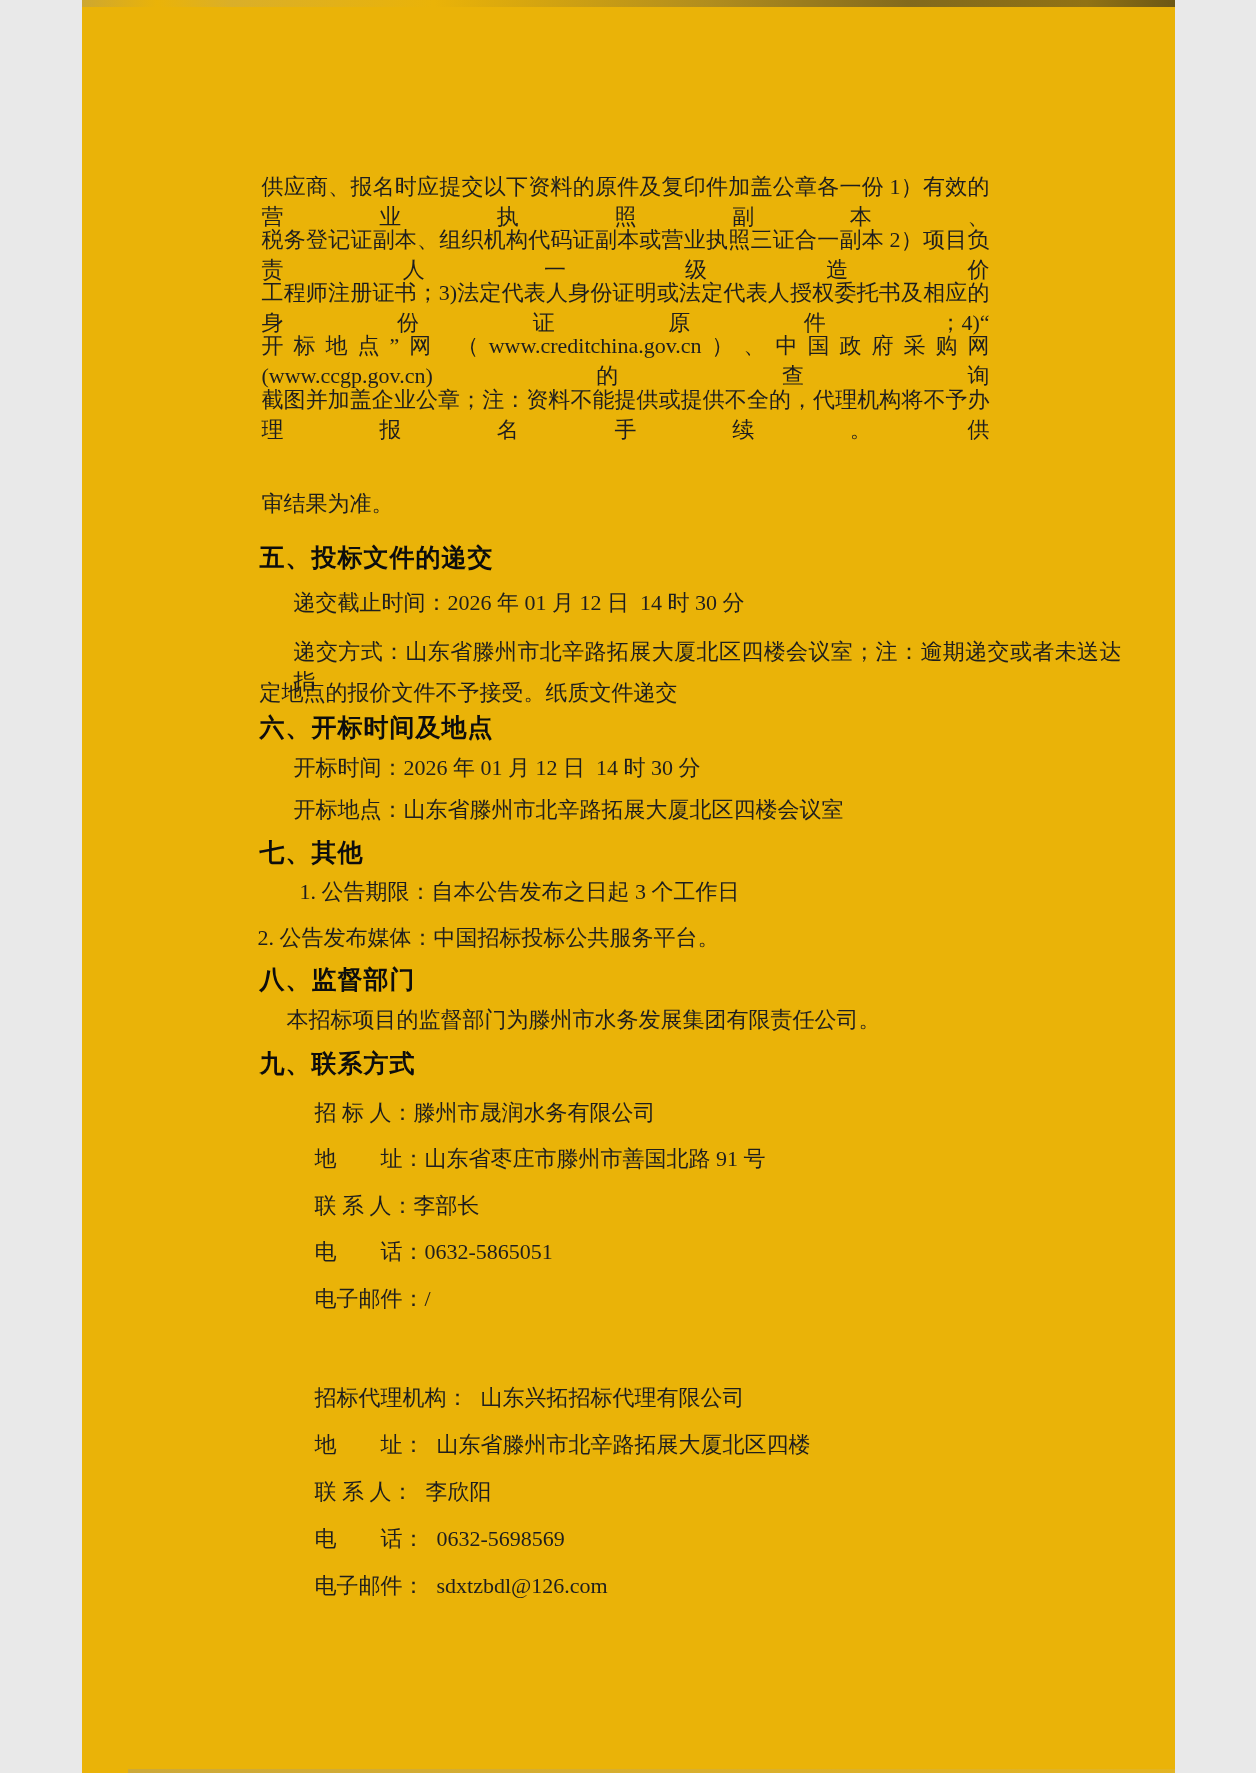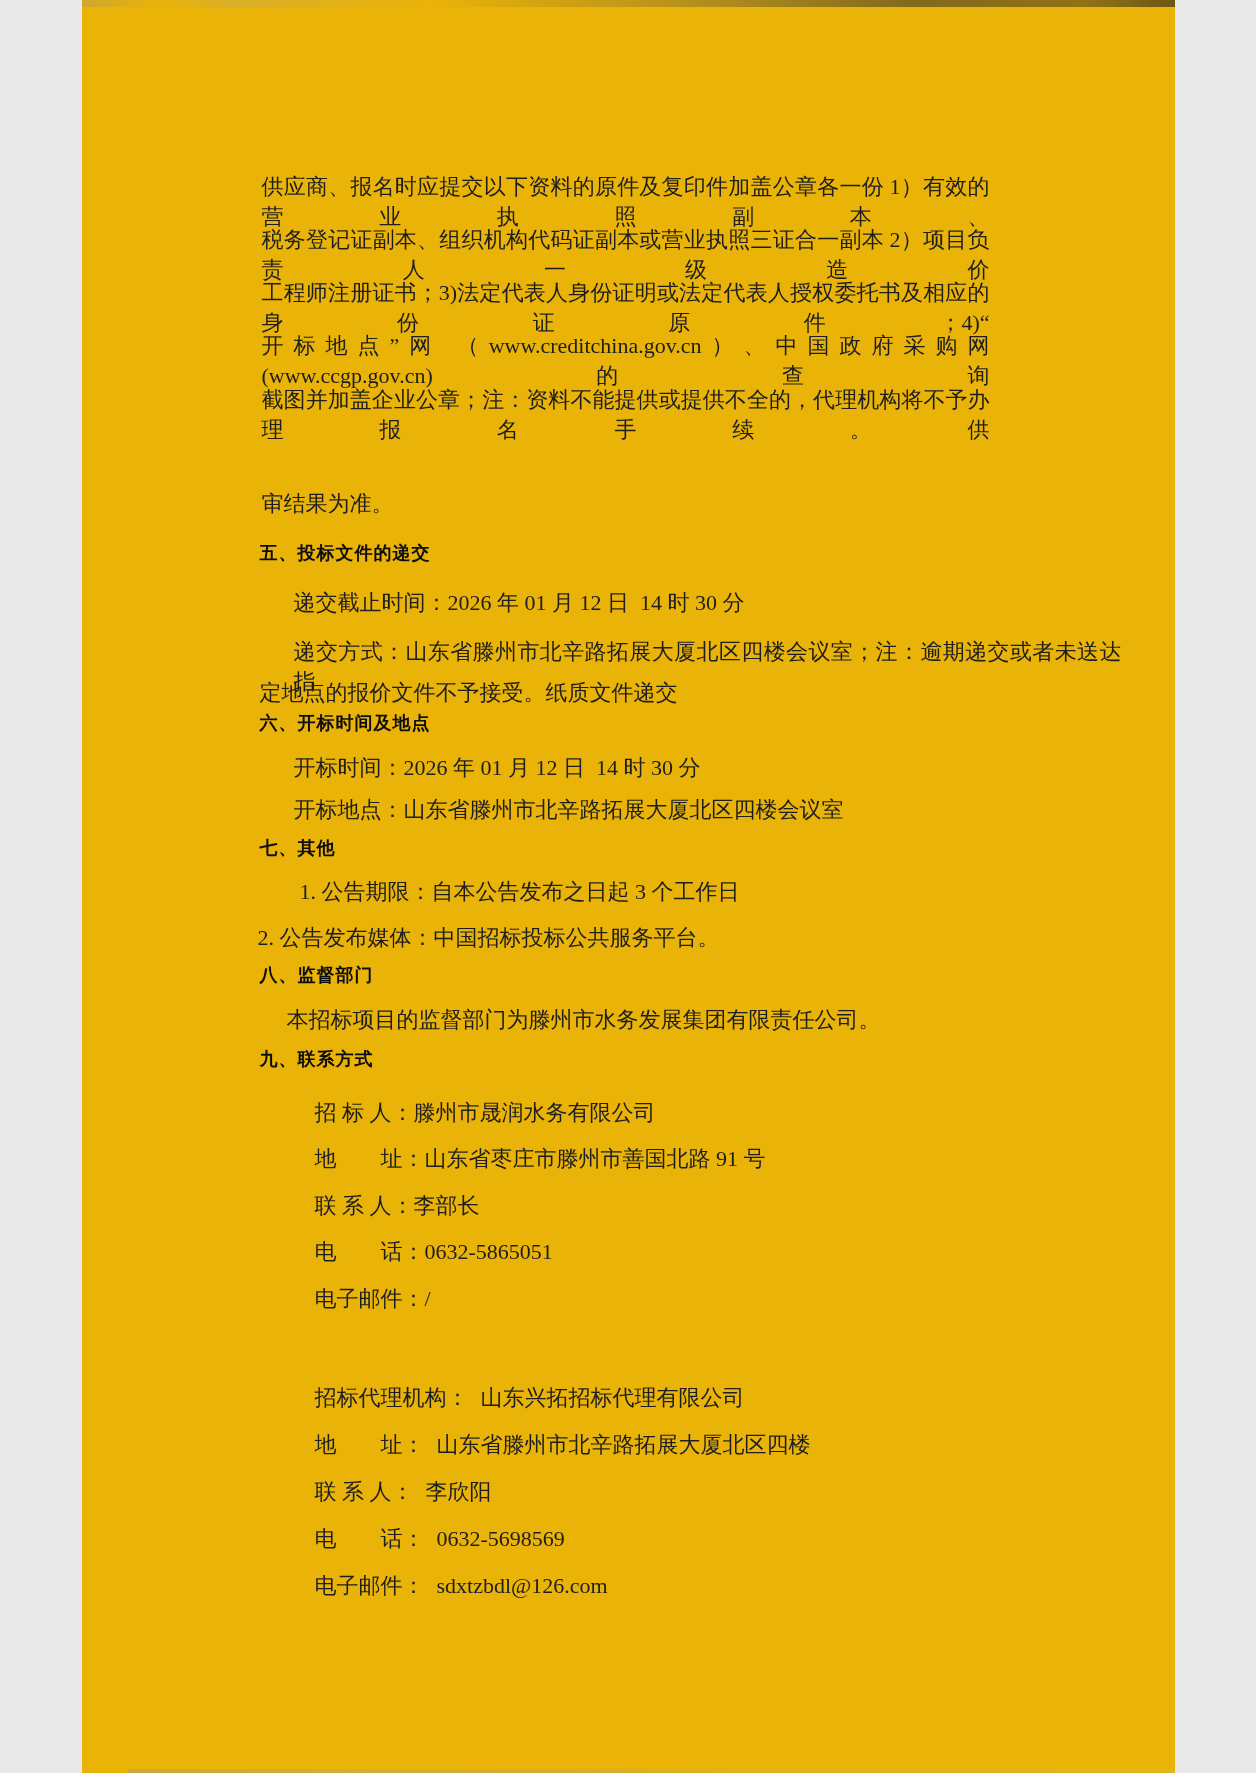--- a/index.html
+++ b/index.html
@@ -21,21 +21,21 @@
   }
   .just{
     white-space:normal;
     text-align:justify;
     text-align-last:justify;
   }
   .heading{
     position:absolute;
     font-family:"Liberation Sans","DejaVu Sans",sans-serif;
     font-weight:800;
-    font-size:18px;
+    font-size:25px;
     letter-spacing:1px;
     color:#0d0d0d;
     white-space:pre;
     text-align:right;
   }
   .crow{
     position:absolute;
     font-size:22px;
     line-height:30px;
     white-space:pre;

